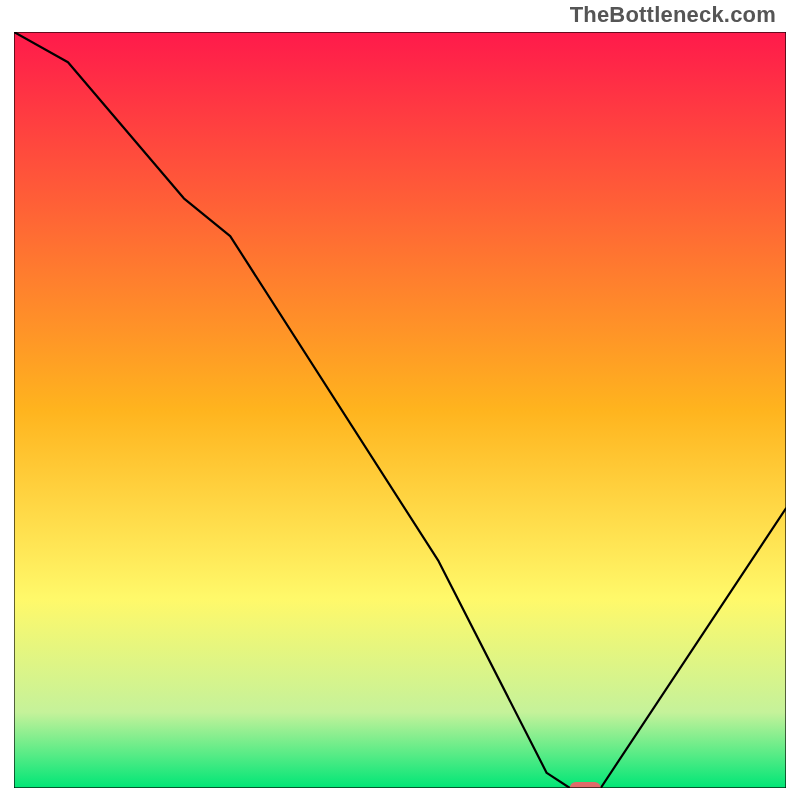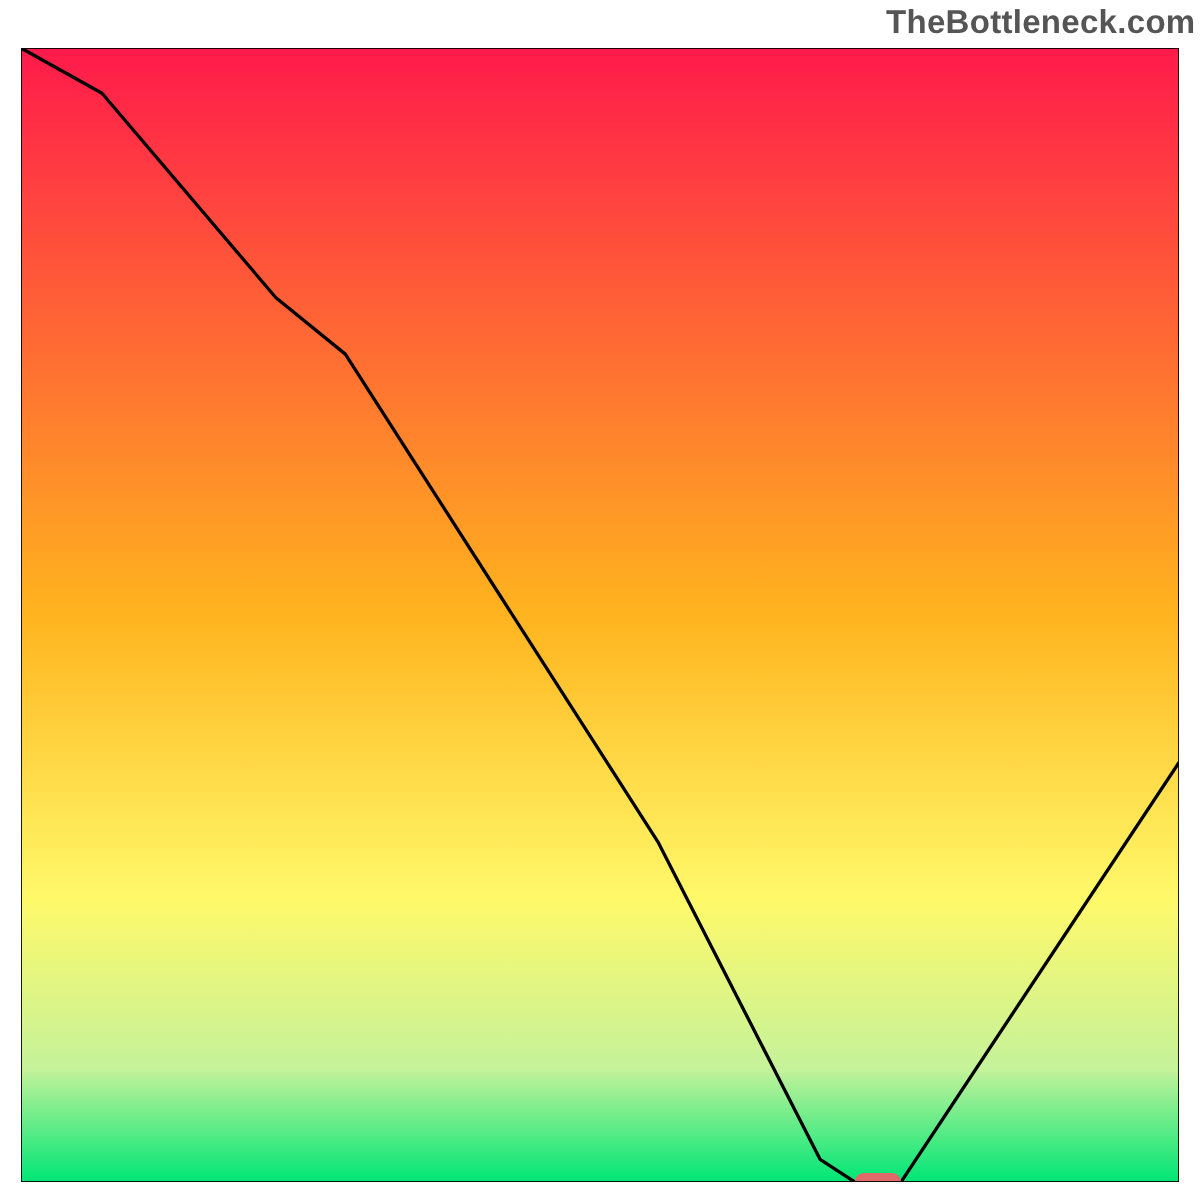--- a/index.html
+++ b/index.html
@@ -12,21 +12,21 @@
     overflow: hidden;
   }
   .chart-wrap {
     position: relative;
     width: 800px;
     height: 800px;
   }
   .watermark {
     position: absolute;
     top: 2px;
-    right: 3px;
+    right: 24px;
     color: #555;
     font-size: 22px;
     font-weight: 600;
     letter-spacing: 0.2px;
     user-select: none;
   }
   svg.plot {
     position: absolute;
     top: 32px;
     left: 14px;

